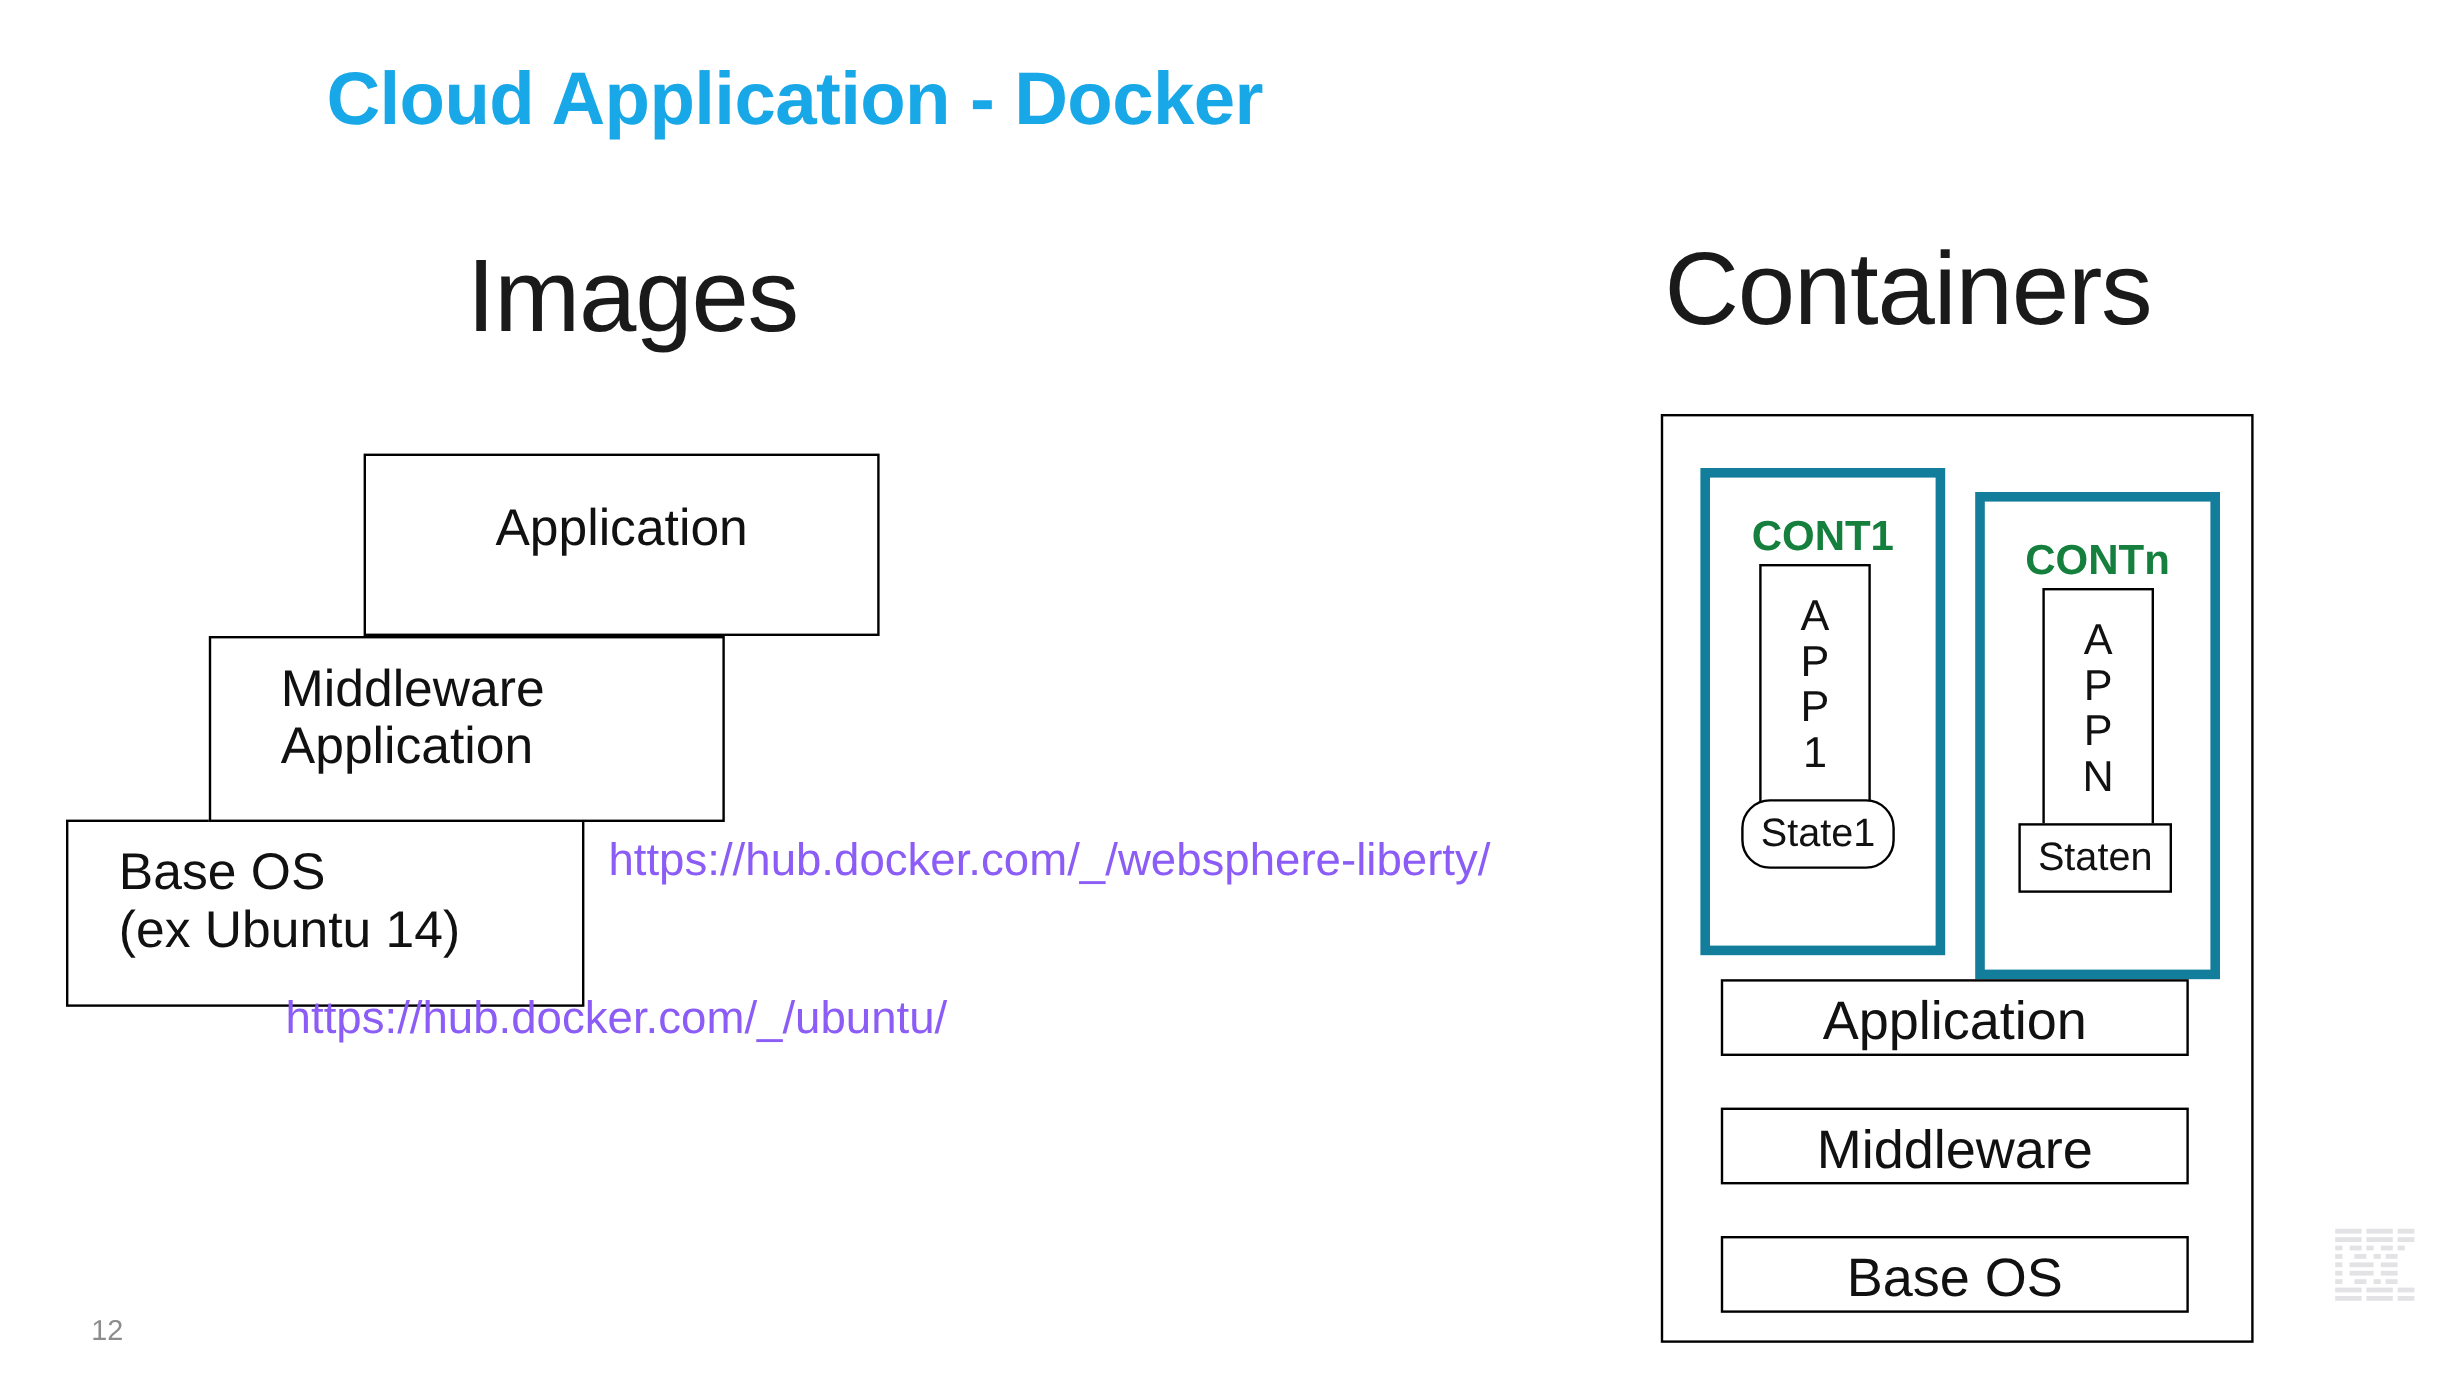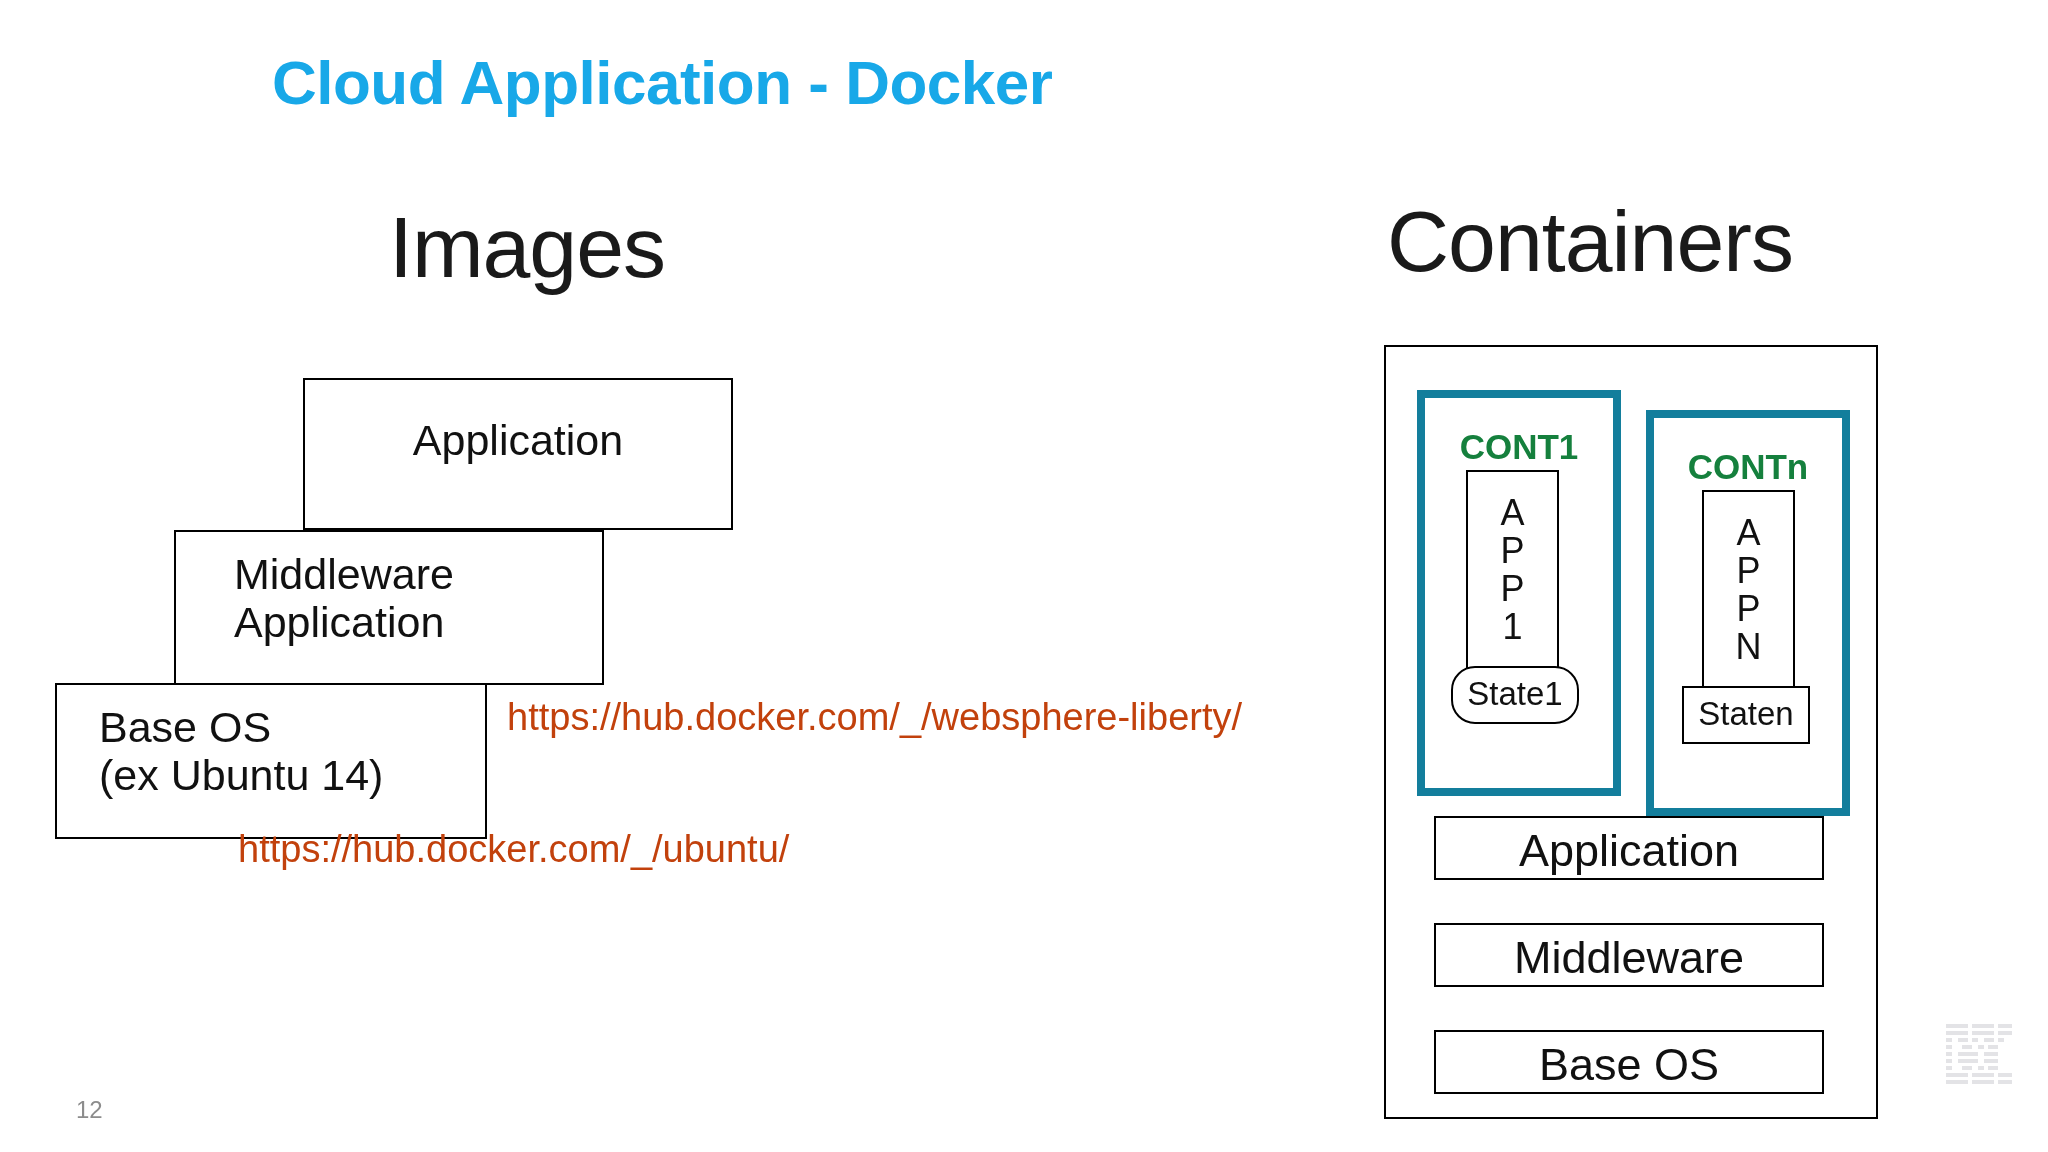--- a/index.html
+++ b/index.html
@@ -97,21 +97,21 @@
   #box-baseos .layer-label {
     position: absolute;
     left: 42px;
     top: 18px;
   }
 
   
   .url-text {
     position: absolute;
     font-size: 38px;
-    color: #c2410c;
+    color: #8b5cf6;
     white-space: nowrap;
     z-index: 6;
     text-align: center;
   }
   #url-websphere { left: 507px; top: 696px; }
   #url-ubuntu    { left: 238px; top: 828px; }
 
   
   #containers-frame {
     position: absolute;

